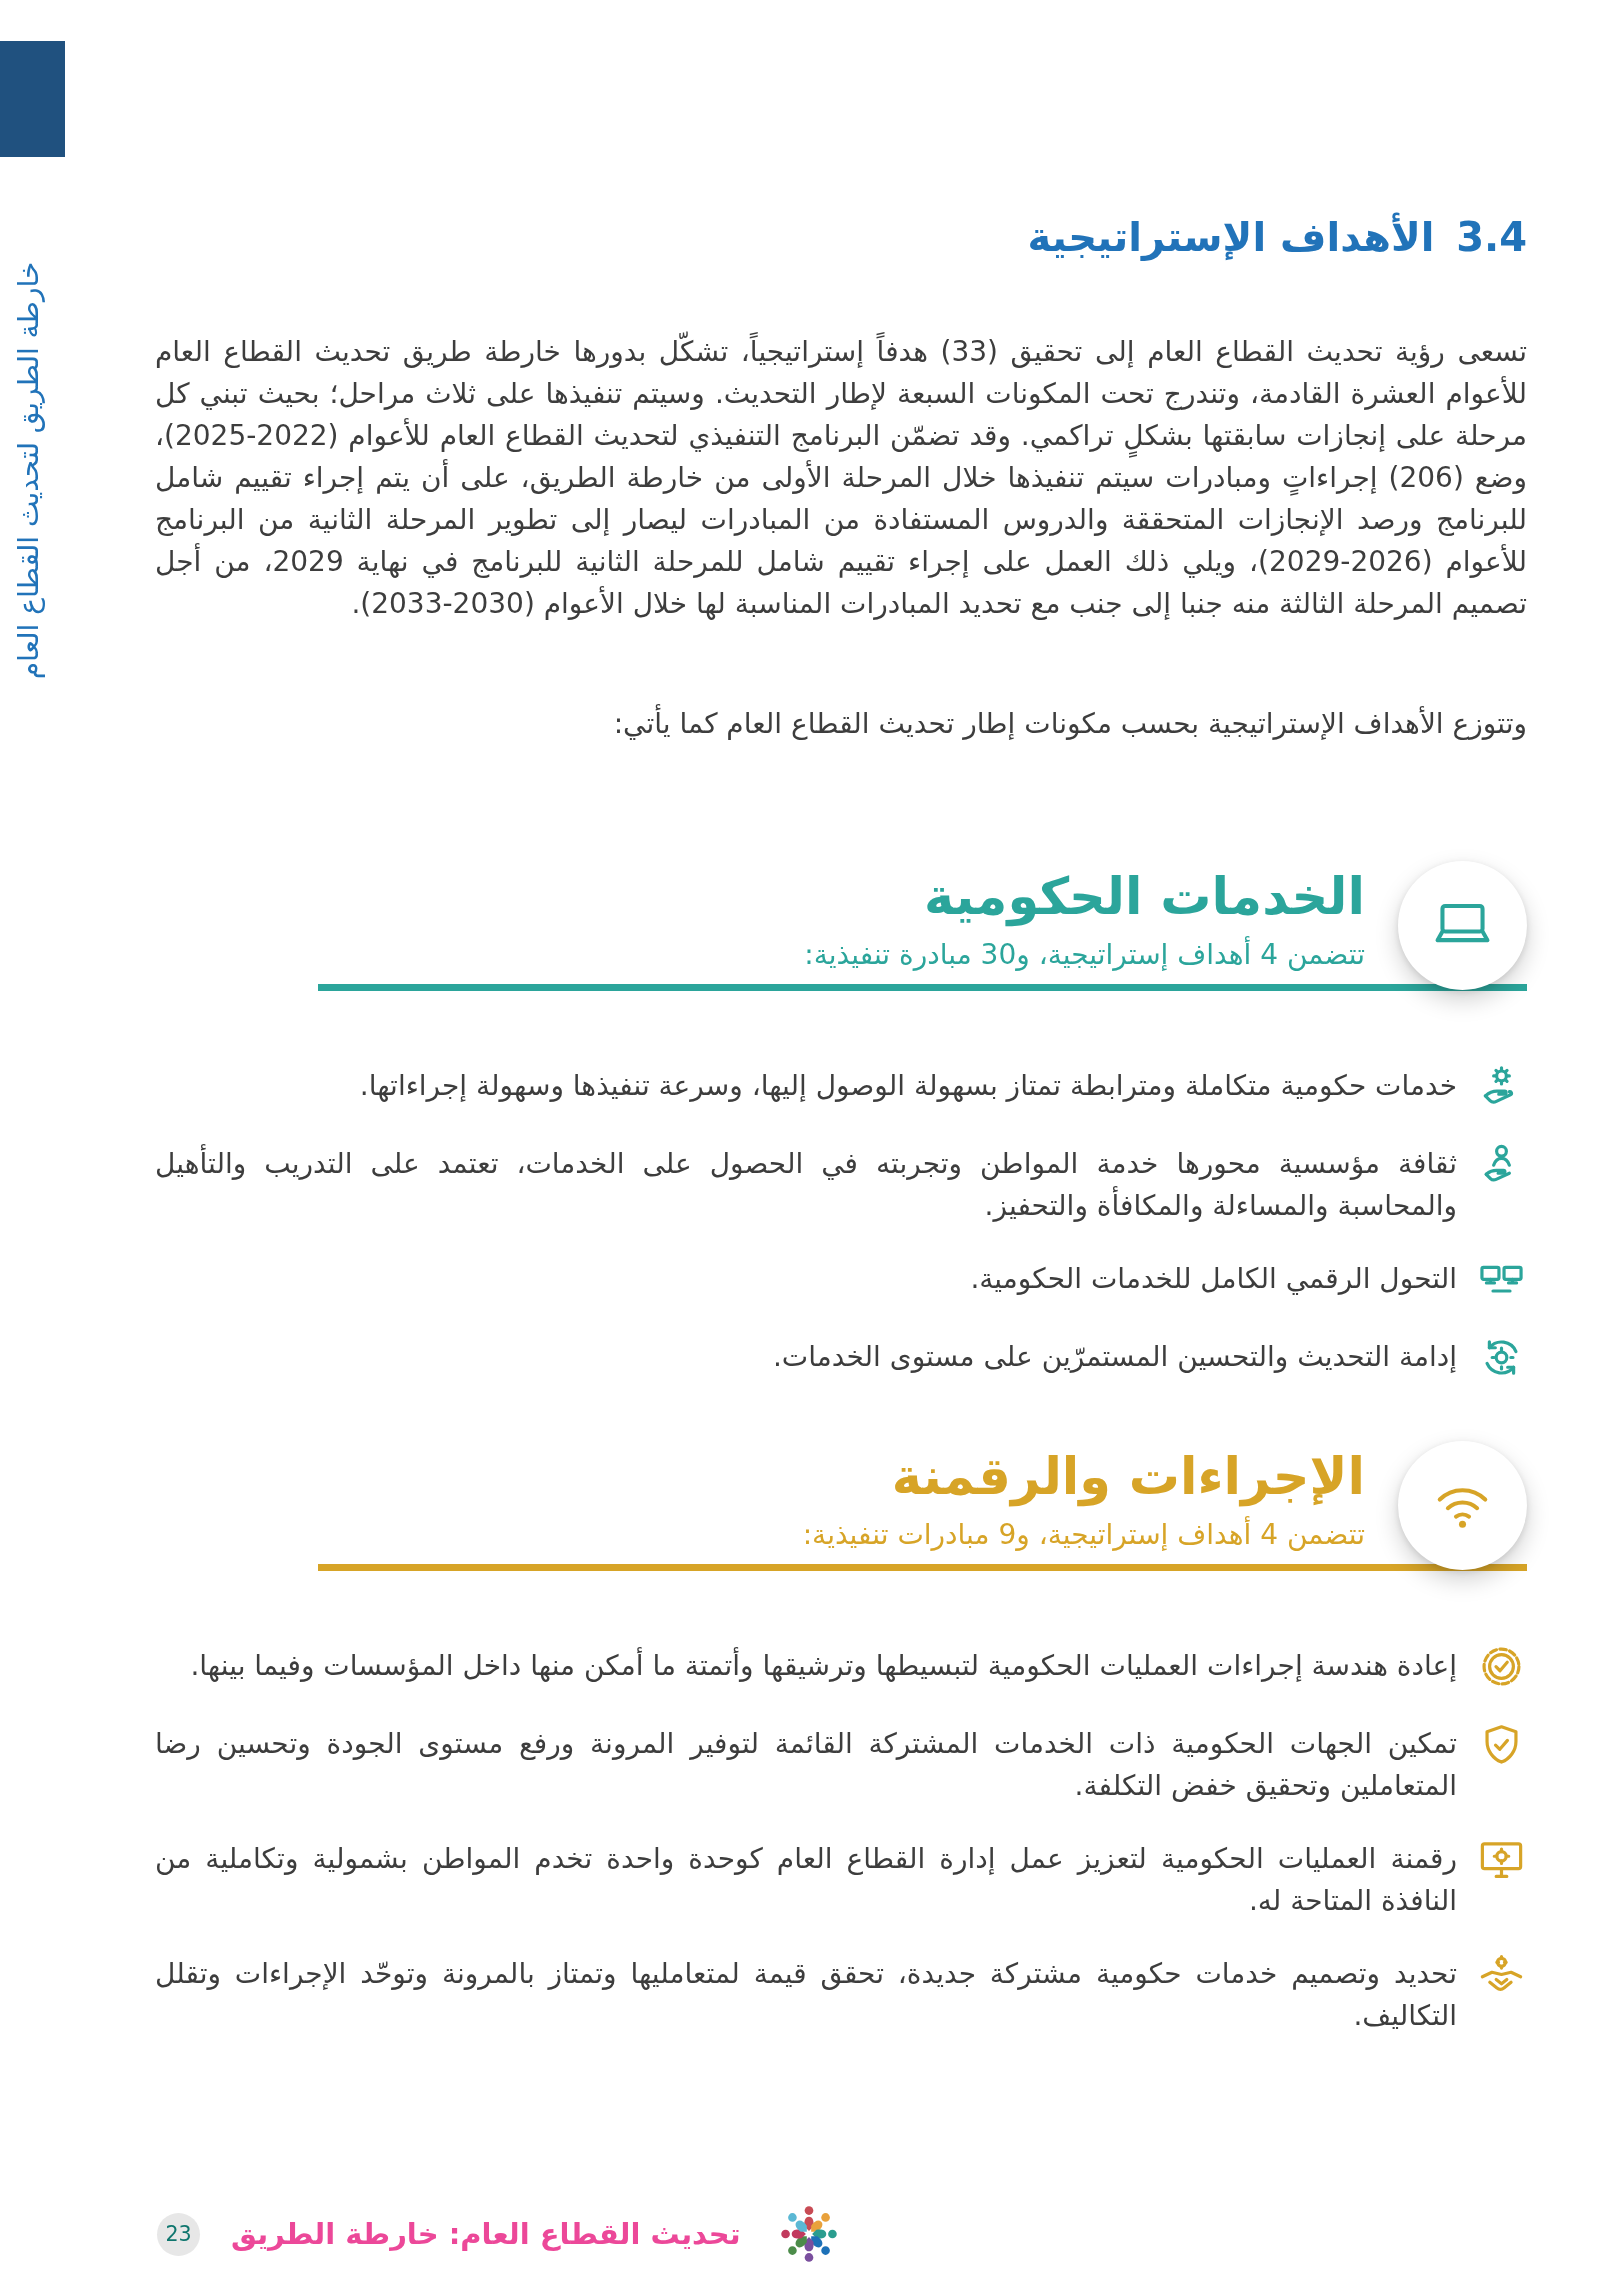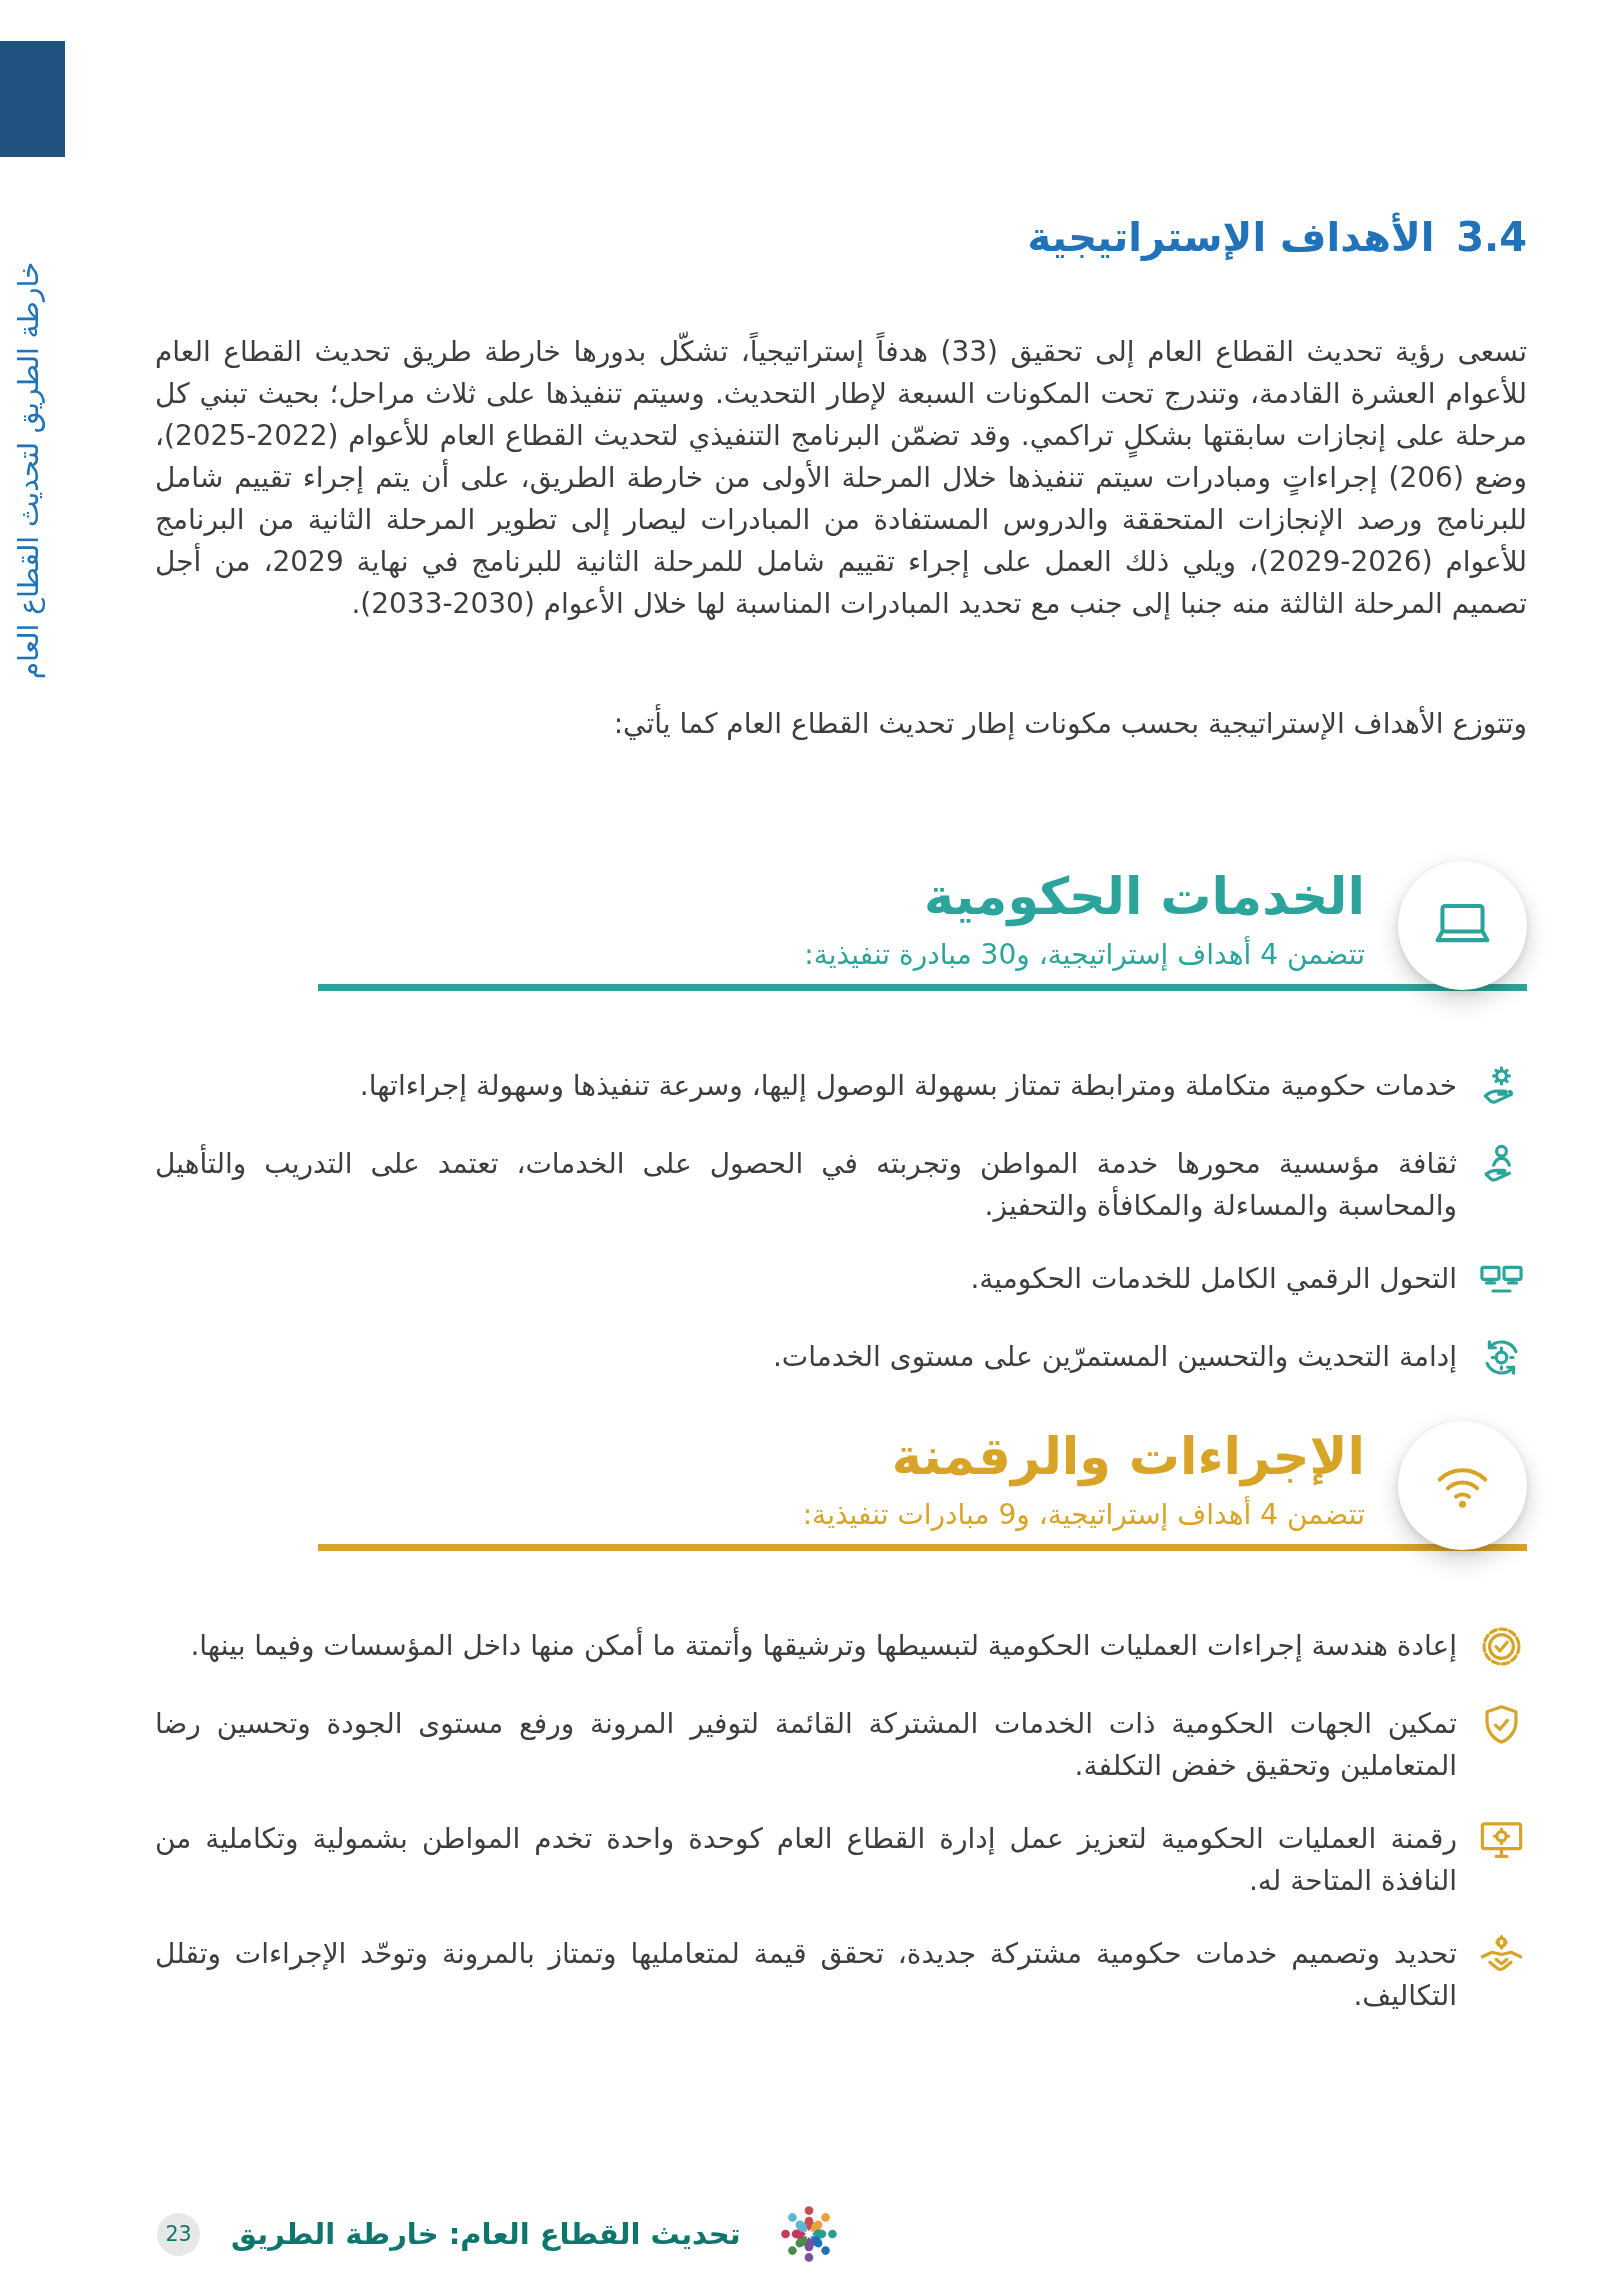--- a/index.html
+++ b/index.html
@@ -45,21 +45,21 @@
     color:#3d3d3d;
   }
   p.leadin {
     margin-top:78px;
     font-size:28px; line-height:1.5;
     color:#3d3d3d;
   }
 
   
   .topic { margin-top:116px; }
-  .topic.gold-topic { margin-top:38px; }
+  .topic.gold-topic { margin-top:58px; }
 
   .topic-head { display:flex; gap:33px; align-items:flex-start; min-height:129px; }
   .badge {
     flex:0 0 auto;
     width:129px; height:129px; border-radius:50%;
     background:#ffffff;
     box-shadow:0 9.8px 23.5px rgba(0,0,0,0.18), 0 2px 5.9px rgba(0,0,0,0.10);
     display:flex; align-items:center; justify-content:center;
   }
   .badge svg { width:65px; height:65px; }
@@ -91,21 +91,21 @@
   
   .footer {
     position:absolute; left:157px; bottom:21.6px;
     display:flex; direction:ltr; align-items:center; gap:31px;
   }
   .page-num {
     width:43px; height:43px; border-radius:50%;
     background:#e7e7e7; color:#0f766e;
     font-size:20.6px; display:flex; align-items:center; justify-content:center;
   }
-  .footer-title { direction:rtl; font-size:29px; font-weight:bold; color:#0f766e; }
+  .footer-title { direction:rtl; font-size:29px; font-weight:bold; color:#ec4899; }
   .footer-logo svg { width:74px; height:74px; display:block; }
 </style>
 </head>
 <body>
 
 <div class="page">
 
   <div class="side-block"></div>
   <div class="side-text-wrap">خارطة الطريق لتحديث القطاع العام</div>
 

